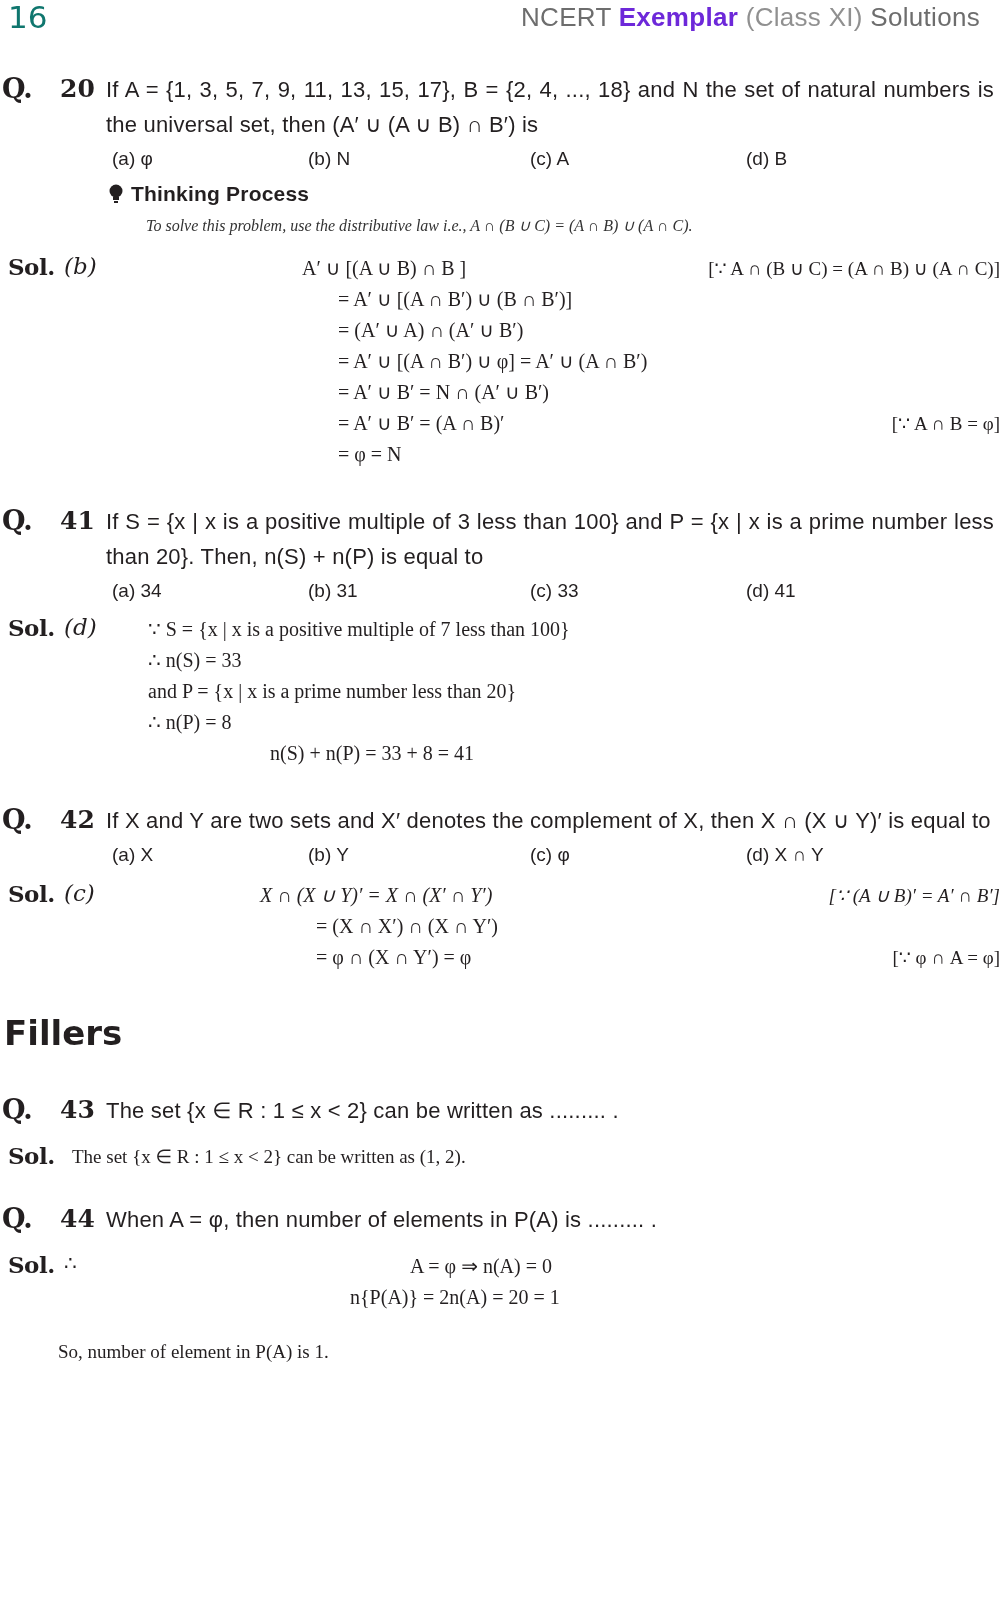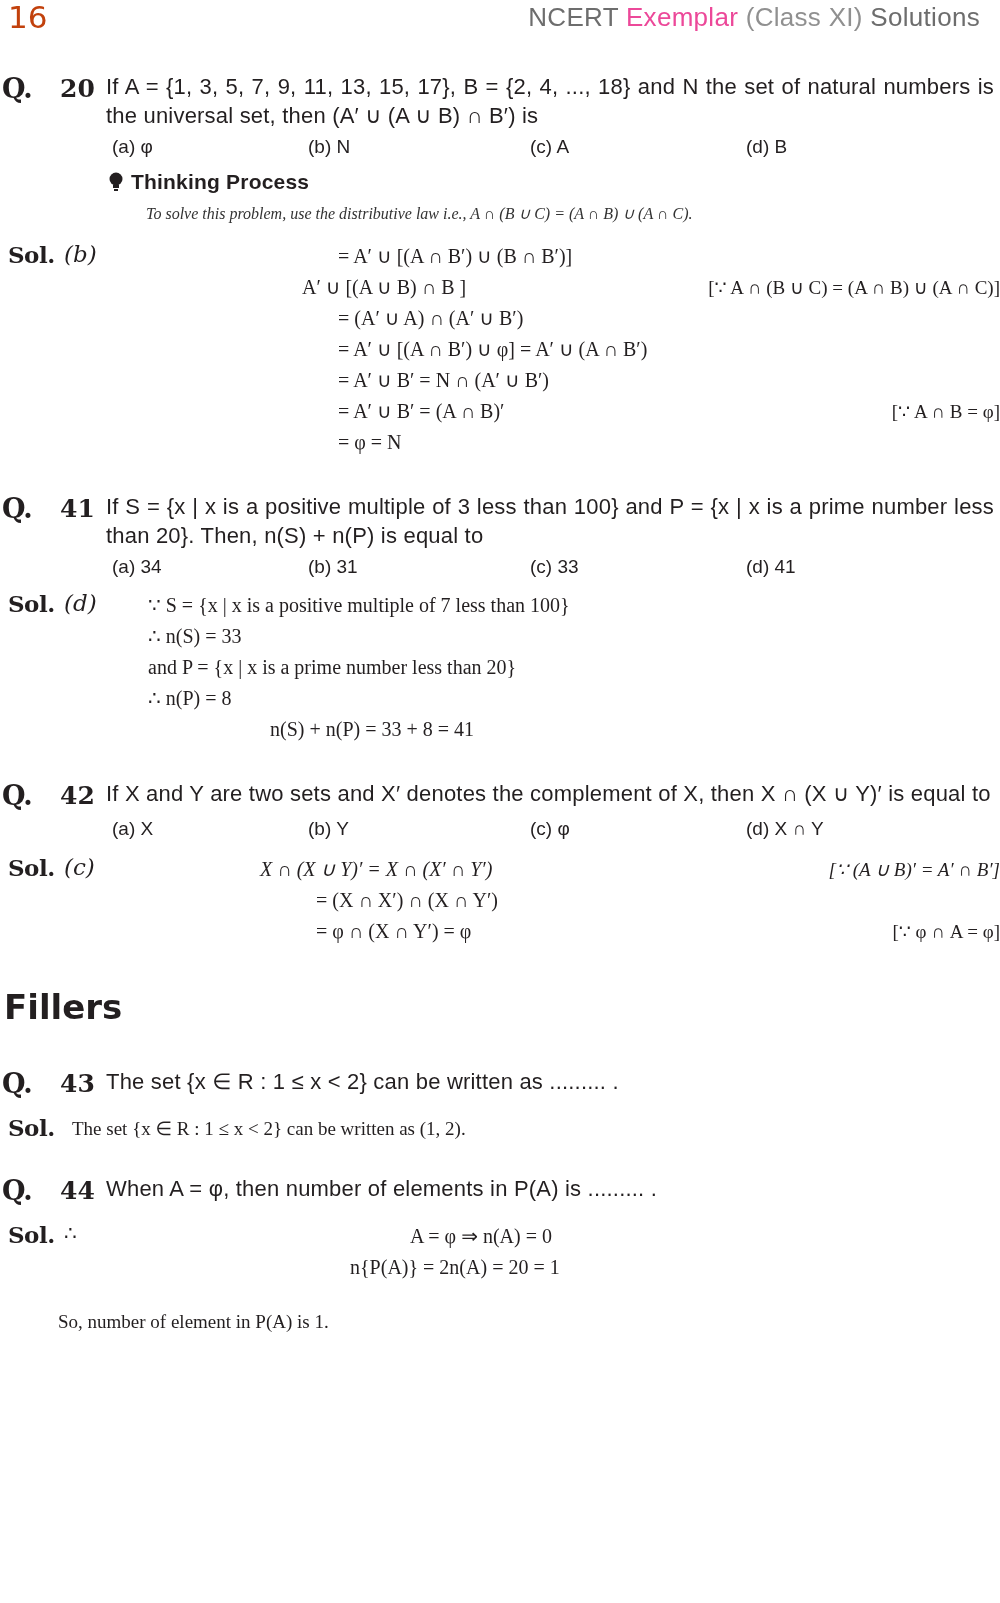--- a/index.html
+++ b/index.html
@@ -27,36 +27,36 @@
   .header {
     position: relative;
     height: 46px;
     padding: 0 20px 0 8px;
     display: flex;
     align-items: flex-start;
     justify-content: space-between;
   }
   .page-number {
     font-size: 31px;
-    color: #c2410c;
+    color: #0f766e;
     font-family: "DejaVu Sans", sans-serif;
     letter-spacing: 0px;
     line-height: 34px;
   }
   .header-title {
     font-size: 26px;
     color: #6d6d6d;
     font-family: "Liberation Sans", sans-serif;
     line-height: 34px;
     letter-spacing: 0.3px;
     white-space: nowrap;
   }
   .header-title b {
-    color: #ec4899;
-    font-weight: normal;
+    color: #6d28d9;
+    font-weight: bold;
   }
   .header-title .light {
     color: #909090;
   }
 
   
   .qblock {
     position: relative;
     margin-top: 18px;
   }
@@ -78,21 +78,21 @@
   .qnum {
     font-family: "DejaVu Serif", serif;
     font-size: 25px;
     font-weight: bold;
     width: 46px;
     flex: 0 0 46px;
     line-height: 33px;
   }
   .qtext {
     font-size: 22px;
-    line-height: 29px;
+    line-height: 35px;
     text-align: justify;
     flex: 1 1 auto;
     padding-right: 6px;
     letter-spacing: 0.2px;
   }
 
   
   .options {
     display: flex;
     margin-top: 4px;
@@ -220,26 +220,26 @@
         </svg>
       </span>
       <span class="thinking-label">Thinking Process</span>
     </div>
     <div class="thinking-text">To solve this problem, use the distributive law i.e., A ∩ (B ∪ C) = (A ∩ B) ∪ (A ∩ C).</div>
 
     <div class="sol" style="margin-top:18px;">
       <div class="sol-label">Sol.</div>
       <div class="sol-choice">(b)</div>
       <div class="sol-body">
-        <div class="mline" style="padding-left:228px;">
-          <span>= A′ ∪ [(A ∩ B′) ∪ (B ∩ B′)]</span>
-        </div>
         <div class="mline" style="padding-left:192px;">
           <span>A′ ∪ [(A ∪ B) ∩ B ]</span>
           <span class="rhs">[∵ A ∩ (B ∪ C) = (A ∩ B) ∪ (A ∩ C)]</span>
+        </div>
+        <div class="mline" style="padding-left:228px;">
+          <span>= A′ ∪ [(A ∩ B′) ∪ (B ∩ B′)]</span>
         </div>
         <div class="mline" style="padding-left:228px;">
           <span>= (A′ ∪ A) ∩ (A′ ∪ B′)</span>
         </div>
         <div class="mline" style="padding-left:228px;">
           <span>= A′ ∪ [(A ∩ B′) ∪ φ] = A′ ∪ (A ∩ B′)</span>
         </div>
         <div class="mline" style="padding-left:228px;">
           <span>= A′ ∪ B′ = N ∩ (A′ ∪ B′)</span>
         </div>

